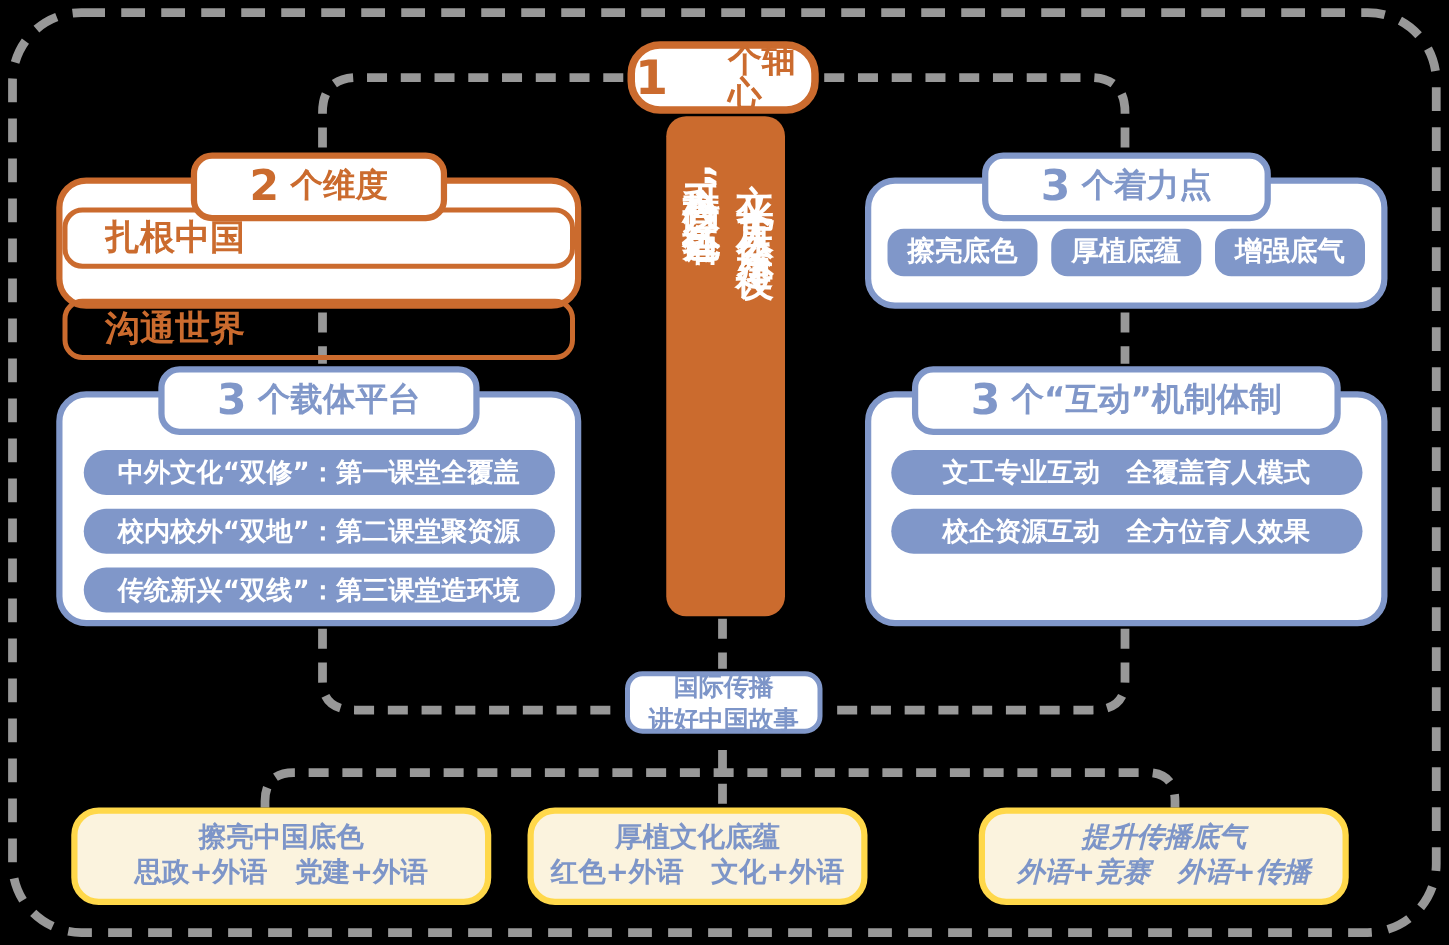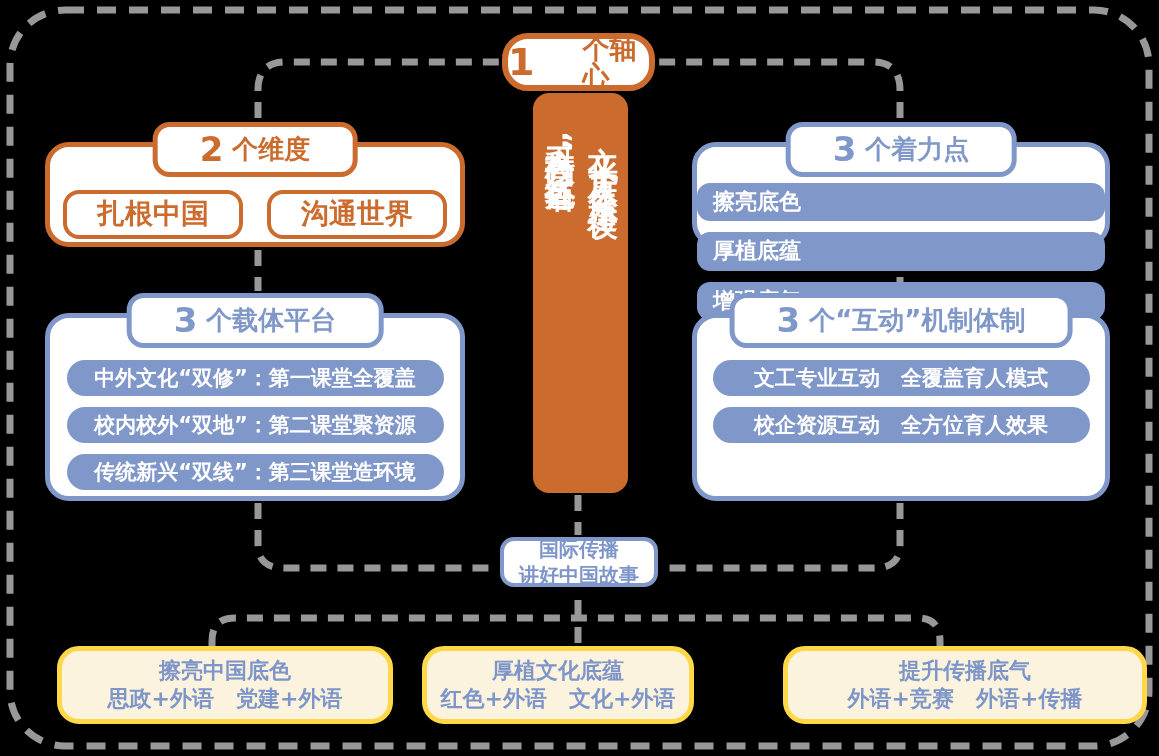--- a/index.html
+++ b/index.html
@@ -41,44 +41,44 @@
   .panel.o{border:5px solid var(--orange);color:var(--orange);}
   .panel.b{border:5px solid var(--blue);color:var(--blue);}
   .tab{position:absolute;top:-25px;left:50%;transform:translateX(-50%);background:var(--white);
        border-radius:17px;padding:1px 42px;white-space:nowrap;display:flex;align-items:center;
        gap:9px;}
   .panel.o .tab{border:5px solid var(--orange);}
   .panel.b .tab{border:5px solid var(--blue);}
   .tab .num{font-size:34px;line-height:1.25;}
   .tab .ttl{font-size:26px;line-height:1.25;}
 
-  .dim-row{display:flex;justify-content:center;gap:24px;margin-top:43px;}
+  .dim-row{display:flex;justify-content:center;gap:24px;margin-top:19px;flex-direction:column;}
   .opill{border:4px solid var(--orange);border-radius:16px;padding:5px 30px;font-size:28px;
          line-height:1.1;white-space:nowrap;}
 
-  .focus-row{display:flex;justify-content:center;gap:11px;margin-top:36px;flex-direction:column;}
+  .focus-row{display:flex;justify-content:center;gap:11px;margin-top:36px;}
   .bpill{background:var(--blue);color:#fff;border-radius:13px;padding:6px 16px;font-size:22px;
          line-height:1.2;white-space:nowrap;}
 
   .bars{display:flex;flex-direction:column;align-items:center;gap:11px;margin-top:42px;}
   .bar{width:377px;height:36px;background:var(--blue);color:#fff;border-radius:18px;
        display:flex;align-items:center;justify-content:center;font-size:21px;white-space:nowrap;}
 
   .comm{position:absolute;left:500px;top:537px;width:158px;height:50px;background:var(--white);
         border:4px solid var(--blue);border-radius:14px;color:var(--textblue);display:flex;
         flex-direction:column;align-items:center;justify-content:center;font-size:20px;
         line-height:1.3;}
 
   .outcome{position:absolute;top:646px;height:78px;background:var(--cream);
            border:5px solid var(--yellow);border-radius:22px;color:var(--textblue);
            display:flex;flex-direction:column;align-items:center;justify-content:center;
            gap:2px;font-size:22px;line-height:1.2;white-space:nowrap;}
   .outcome.one{left:57px;width:336px;}
   .outcome.two{left:422px;width:272px;}
-  .outcome.three{left:783px;width:364px;}
+  .outcome.three{left:783px;width:296px;font-style:italic;}
 </style>
 </head>
 <body>
 
 <div class="canvas">
 
   <svg class="connectors" viewBox="0 0 1159 756">
     <rect class="frame" x="10" y="10" width="1139" height="736" rx="55"></rect>
     <path class="dash" d="M 258 118 L 258 90 Q 258 62 286 62 L 504 62"></path>
     <path class="dash" d="M 900 118 L 900 90 Q 900 62 872 62 L 656 62"></path>

